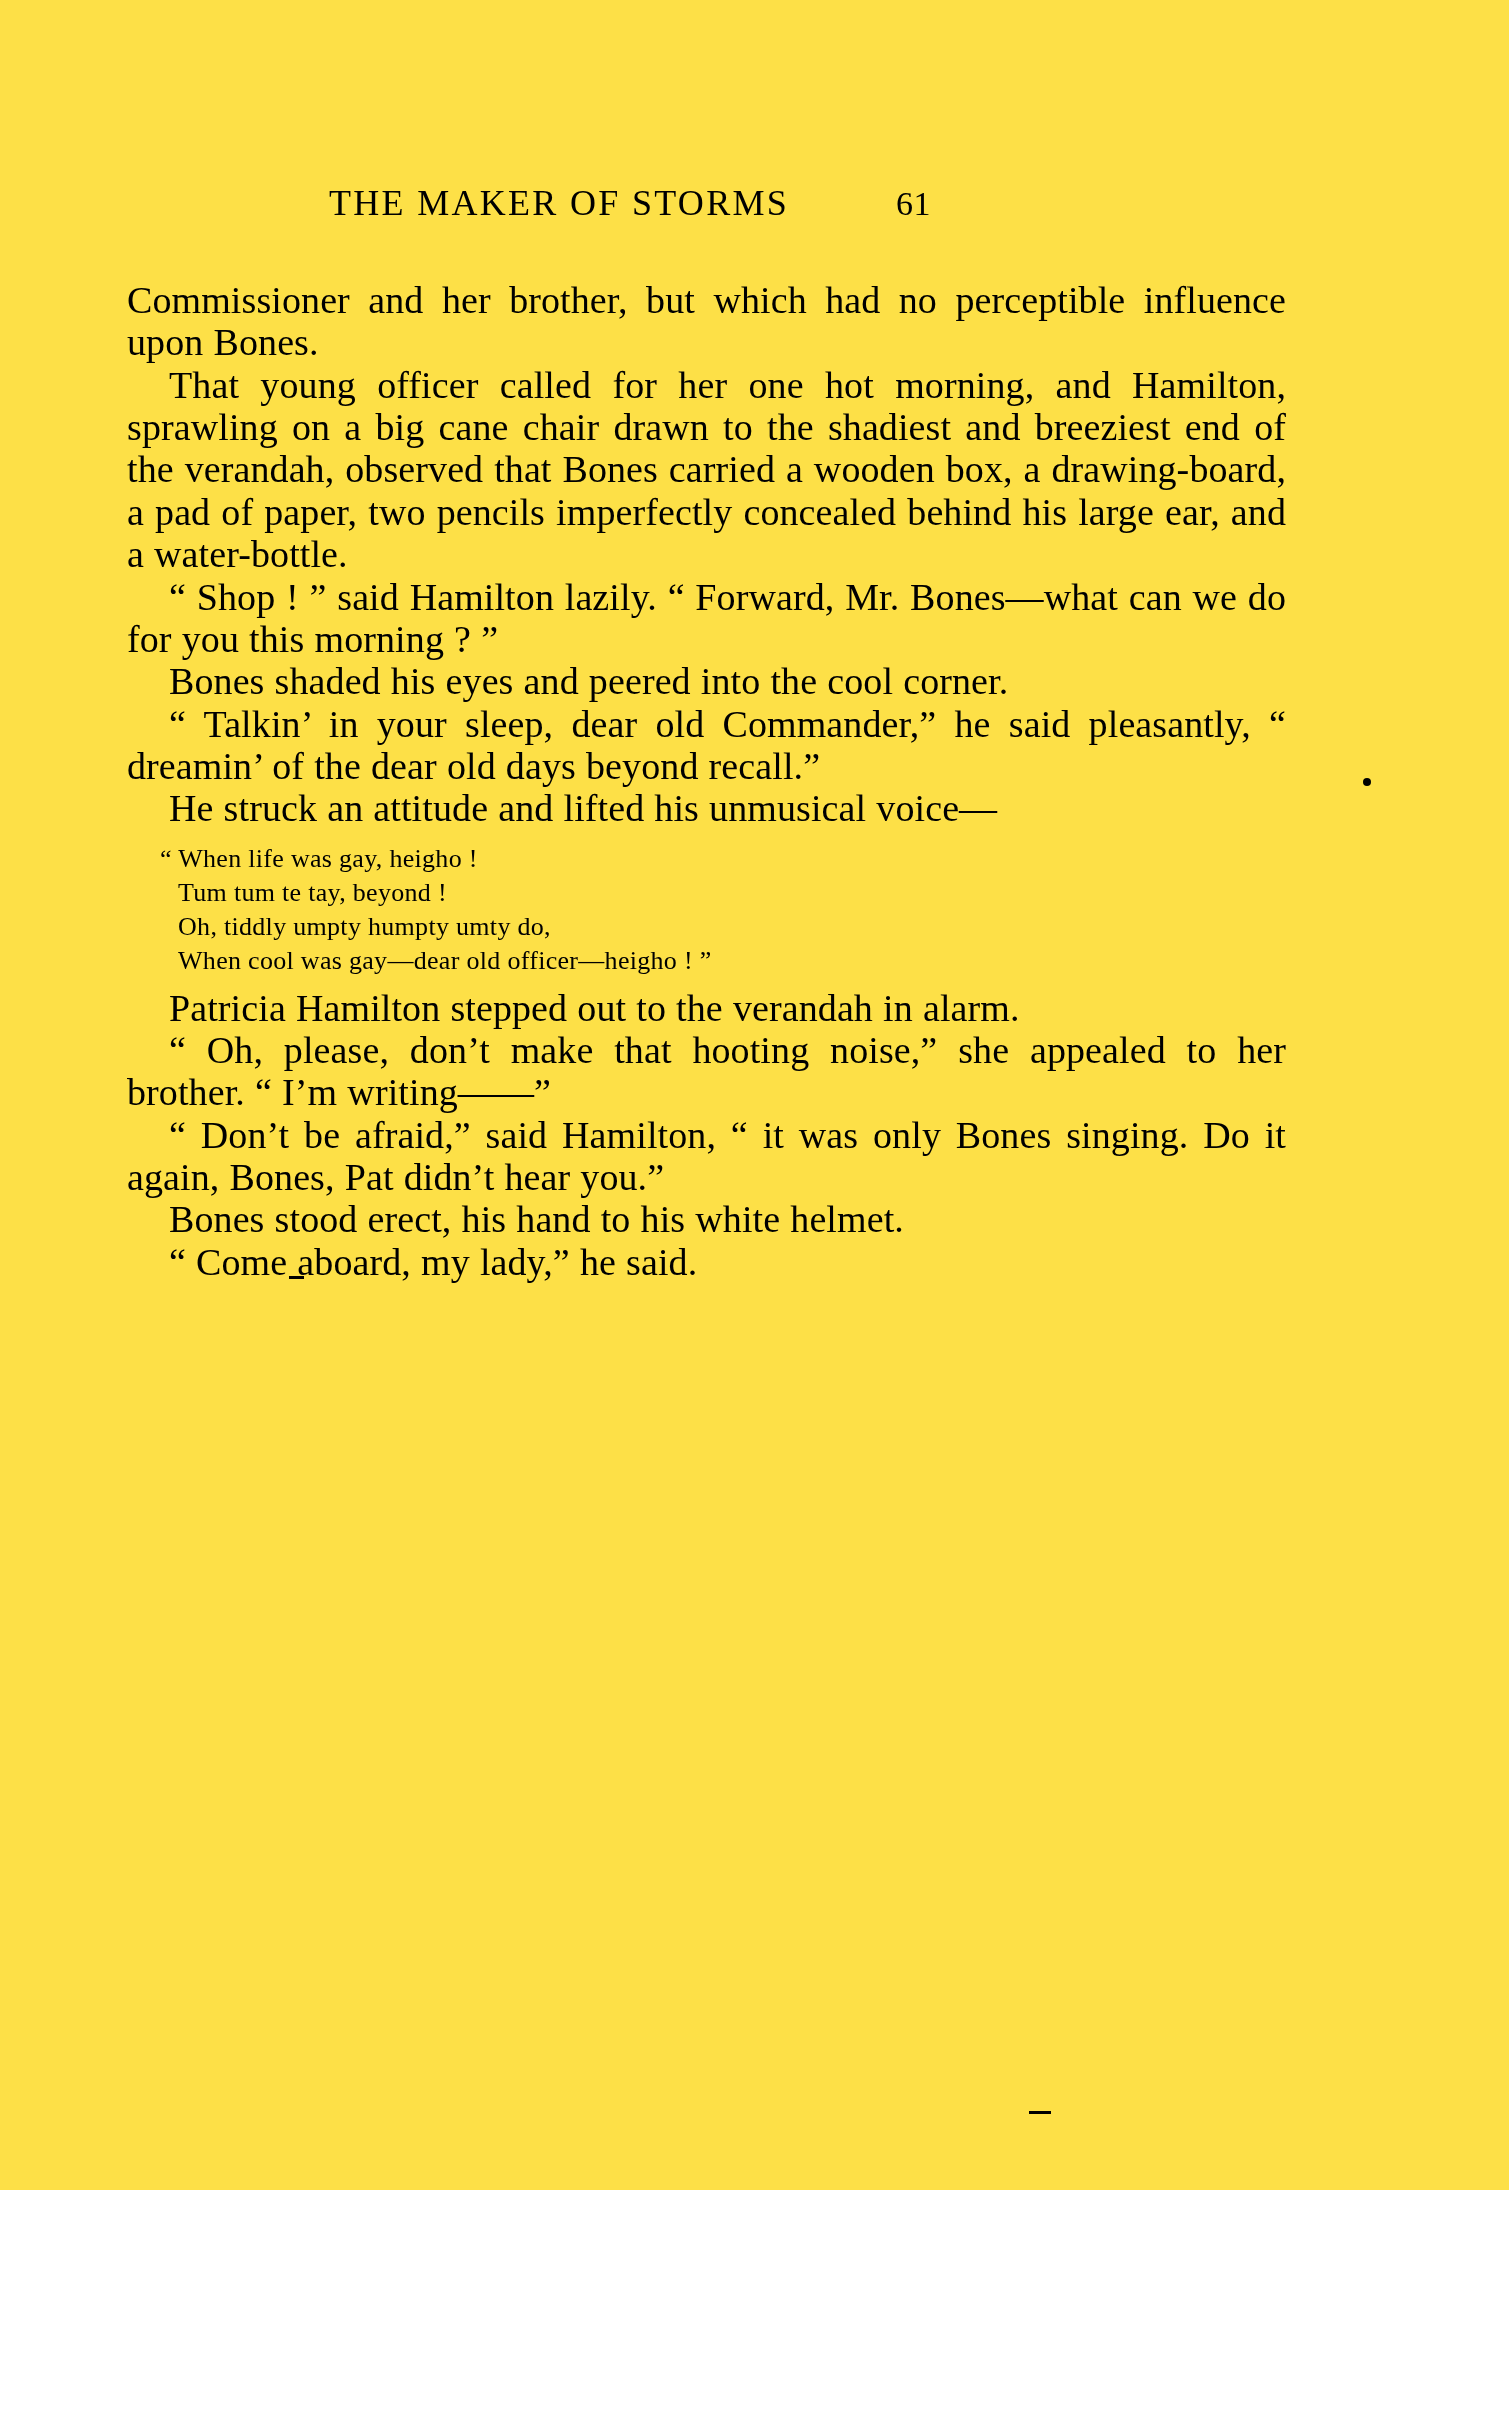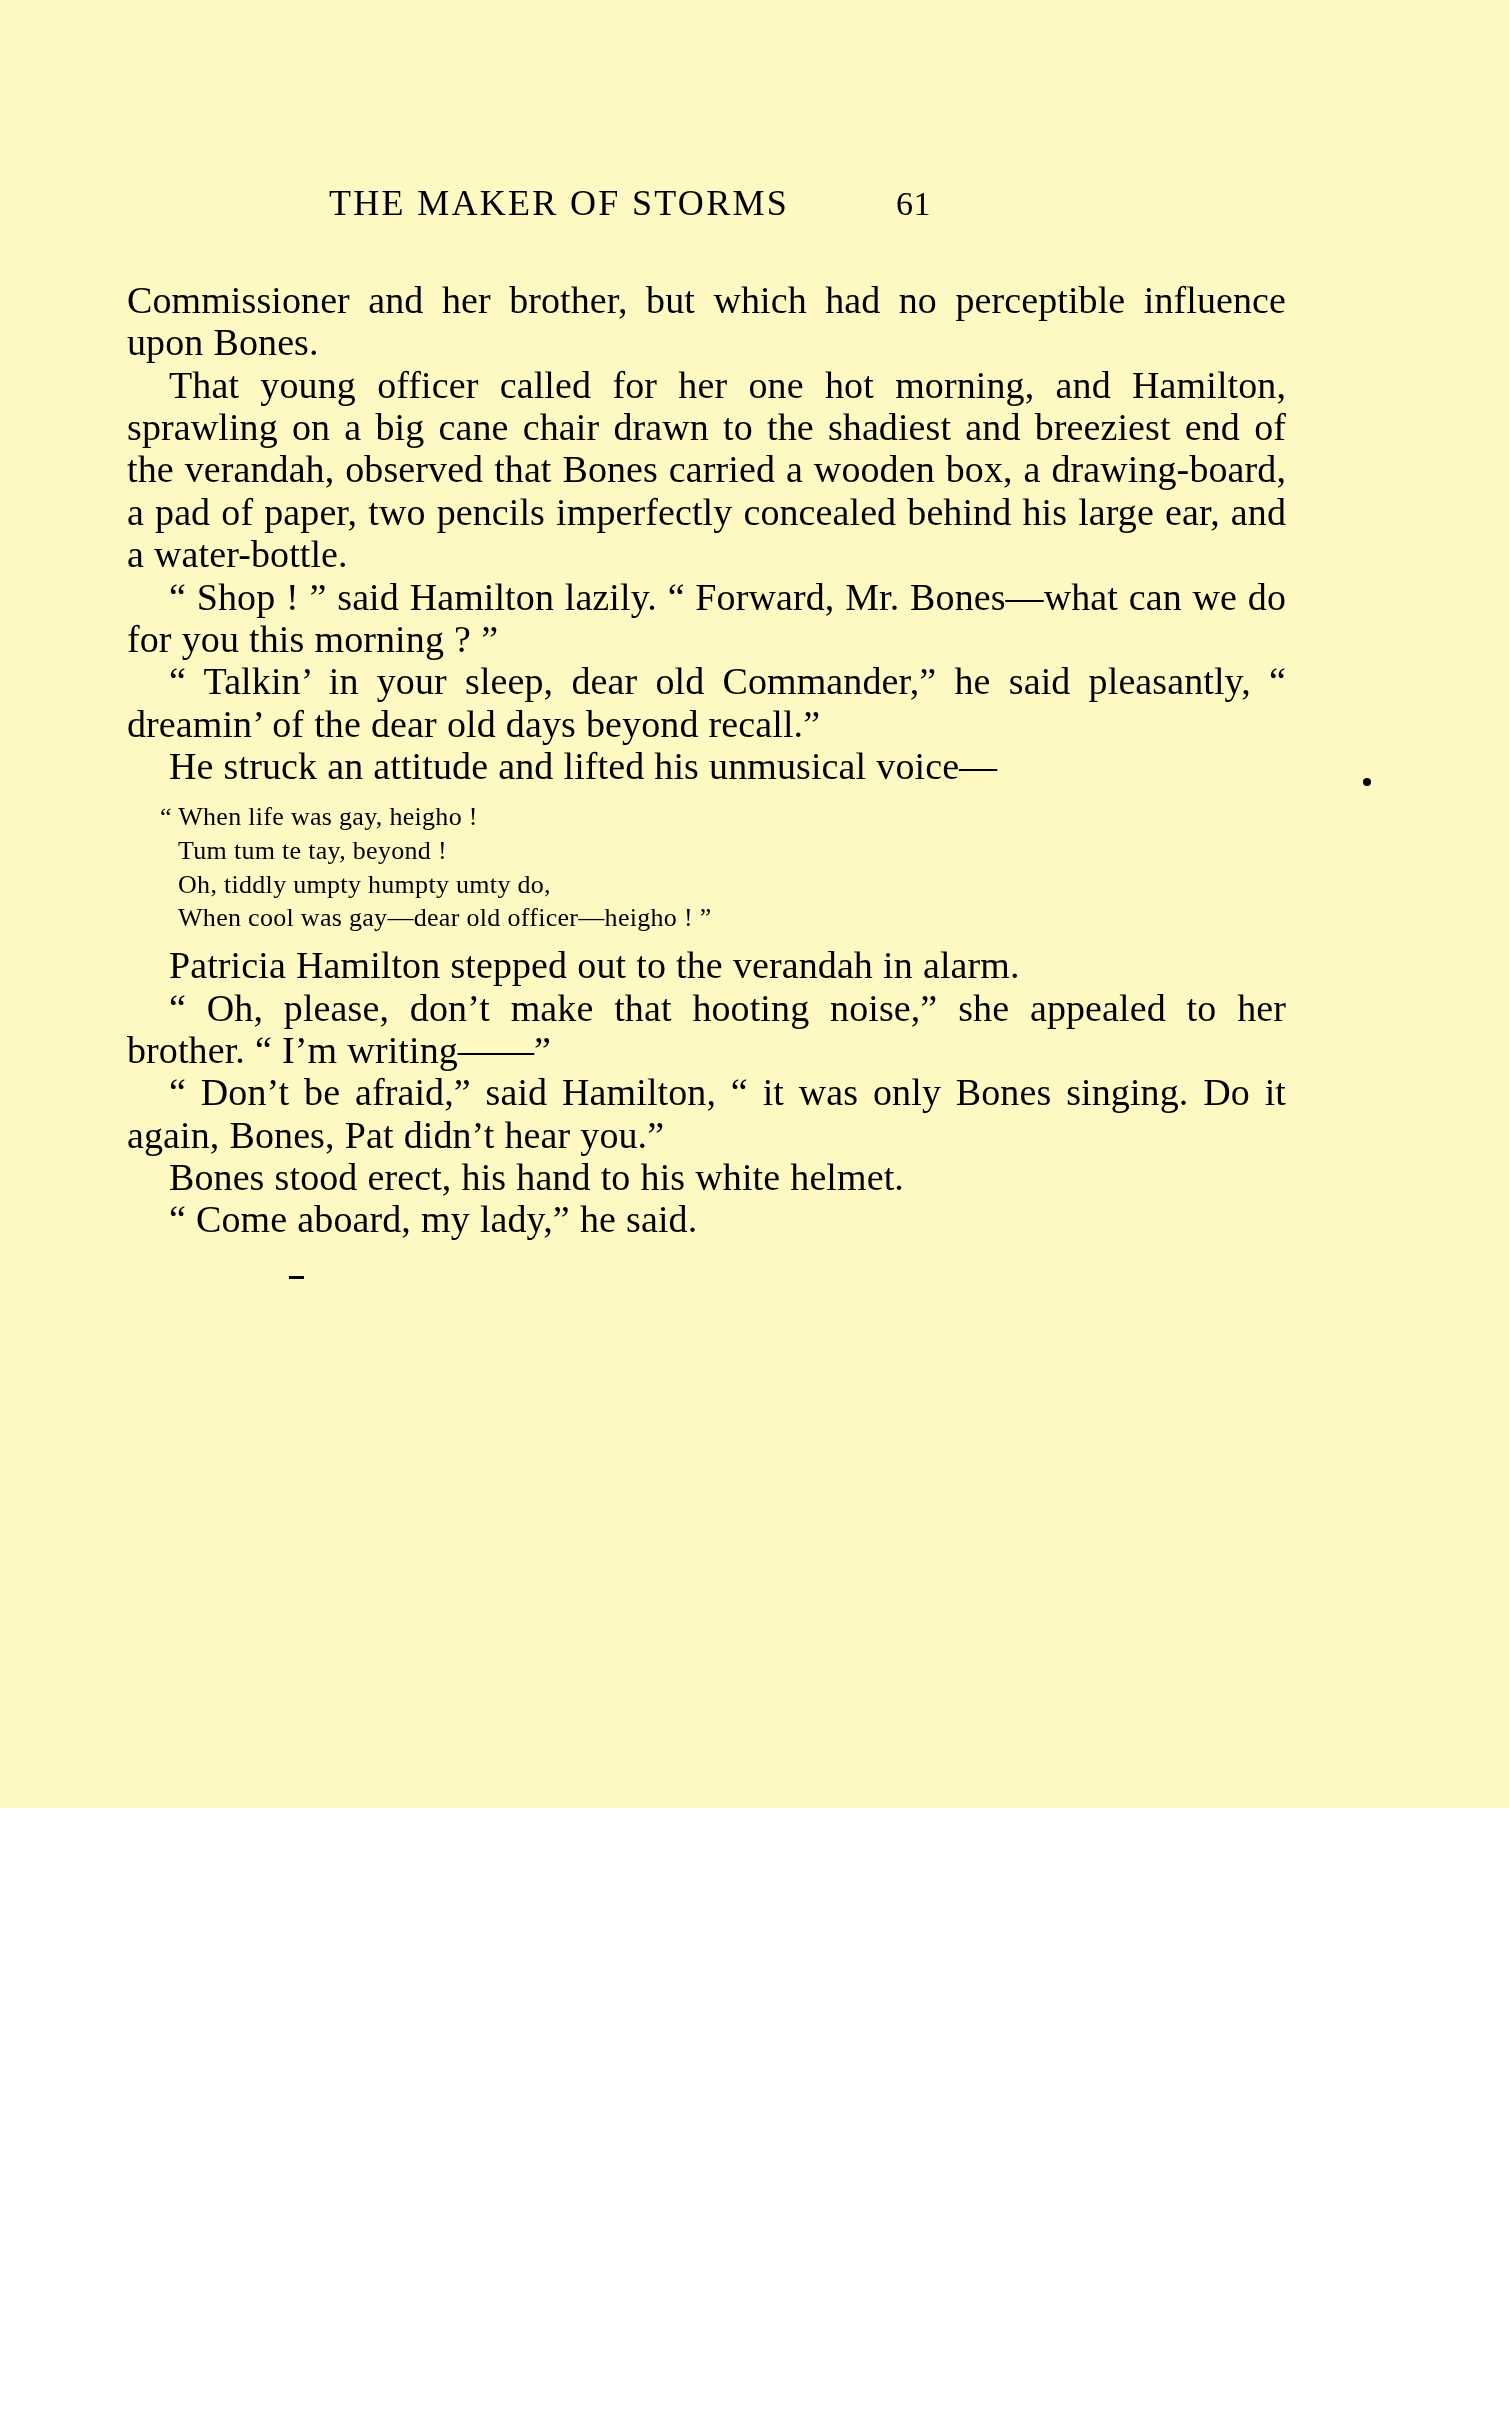--- a/index.html
+++ b/index.html
@@ -3,22 +3,22 @@
 <meta charset="utf-8">
 <style>
   html, body {
     margin: 0;
     padding: 0;
     background: #ffffff;
   }
   .page {
     position: relative;
     width: 1510px;
-    height: 1808px;
-    background: #fef9c3;
+    height: 2190px;
+    background: #fde047;
     margin: 0 auto;
     overflow: hidden;
     font-family: "Liberation Serif", serif;
     color: #000000;
   }
   .content {
     position: absolute;
     left: 127px;
     top: 182px;
     width: 1159px;
@@ -120,20 +120,21 @@
 
     <div class="running-head">
       <span class="running-title">THE MAKER OF STORMS</span>
       <span class="page-number">61</span>
     </div>
 
     <div class="body-text">
       <p>Commissioner and her brother, but which had no perceptible influence upon Bones.</p>
       <p class="indent">That young officer called for her one hot morning, and Hamilton, sprawling on a big cane chair drawn to the shadiest and breeziest end of the verandah, observed that Bones carried a wooden box, a drawing-board, a pad of paper, two pencils imperfectly concealed behind his large ear, and a water-bottle.</p>
       <p class="indent">“ Shop ! ” said Hamilton lazily.  “ Forward, Mr. Bones—what can we do for you this morning ? ”</p>
+      <p class="indent">Bones shaded his eyes and peered into the cool corner.</p>
       <p class="indent">“ Talkin’ in your sleep, dear old Commander,” he said pleasantly, “ dreamin’ of the dear old days beyond recall.”</p>
       <p class="indent">He struck an attitude and lifted his unmusical voice—</p>
 
       <div class="verse">
         <div class="vline-1">“ When life was gay, heigho !</div>
         <div class="vline-2">Tum tum te tay, beyond !</div>
         <div class="vline-3">Oh, tiddly umpty humpty umty do,</div>
         <div class="vline-4">When cool was gay—dear old officer—heigho ! ”</div>
       </div>
 

